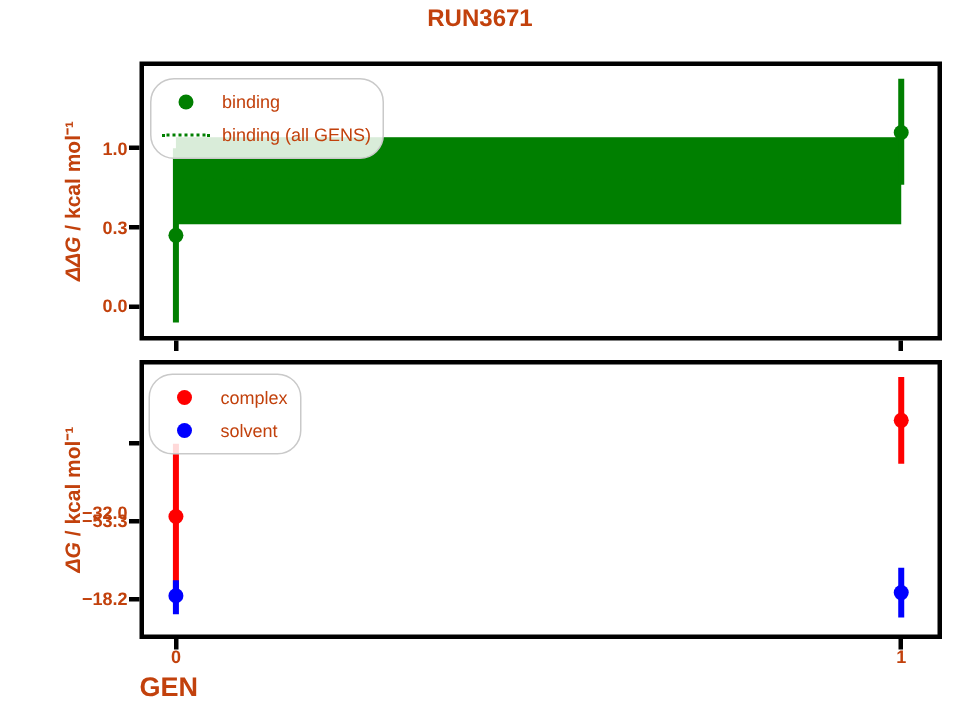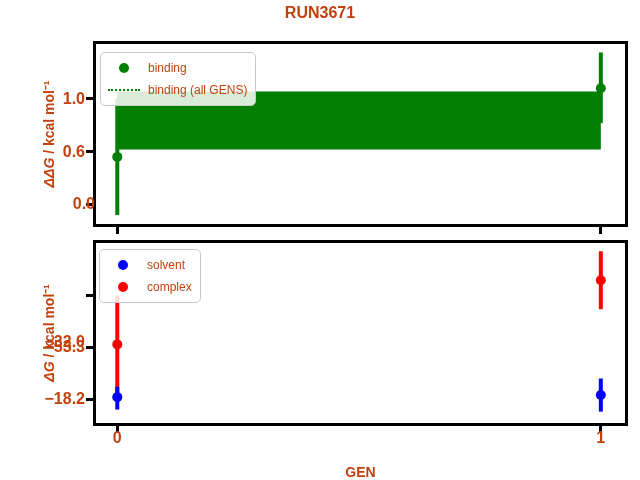--- a/index.html
+++ b/index.html
@@ -5,31 +5,31 @@
   html,body{margin:0;padding:0;background:#fff;}
   .figure{position:relative;width:640px;height:480px;background:#ffffff;
           font-family:Liberation Sans, sans-serif;color:#c2410c;overflow:hidden;}
   .fig-title{position:absolute;left:0;top:4px;width:640px;text-align:center;
              font-size:16px;font-weight:bold;}
   .axes{position:absolute;border:3px solid #000;box-sizing:border-box;background:transparent;}
   .axes-upper{left:93px;top:41px;width:535px;height:186px;}
   .axes-lower{left:93px;top:240px;width:535px;height:186px;}
   .plot-svg{position:absolute;left:0;top:0;}
   .tick-mark{position:absolute;background:#000;}
-  .tick-label{position:absolute;font-size:16px;font-weight:bold;line-height:16px;height:16px;}
+  .tick-label{position:absolute;font-size:12px;font-weight:bold;line-height:16px;height:16px;}
   .ytick-label{width:60px;text-align:right;}
   .xtick-label{width:30px;text-align:center;}
-  .xlabel{position:absolute;left:93px;top:464px;width:535px;text-align:center;
-          font-size:14px;font-weight:bold;}
+  .xlabel{position:absolute;left:93px;top:448px;width:535px;text-align:left;
+          font-size:18px;font-weight:bold;}
   .ylab-anchor{position:absolute;width:0;height:0;}
   .ylabel{position:absolute;white-space:nowrap;font-size:14px;font-weight:bold;
           transform:rotate(-90deg) translate(-50%,-50%);transform-origin:0 0;}
   .ylabel .math{font-style:italic;}
   .legend{position:absolute;background:rgba(255,255,255,0.85);border:1px solid #c9c9c9;
-          border-radius:5px;padding:4px 8px 4px 6px;z-index:5;}
+          border-radius:16px;padding:4px 8px 4px 6px;z-index:5;}
   .legend-row{display:flex;align-items:center;height:22px;}
   .legend-handle{width:34px;display:flex;justify-content:center;align-items:center;}
   .legend-dot{width:10px;height:10px;border-radius:50%;}
   .legend-dotted{width:32px;height:0;border-top:2.5px dotted;}
   .legend-label{margin-left:7px;font-size:12px;white-space:nowrap;}
 </style>
 </head>
 <body>
 
 <div class="figure">
@@ -67,50 +67,50 @@
         <line x1="504.82266910420475" x2="504.82266910420475" y1="66.20689655172463" y2="8.275862068965715" stroke="#ff0000" stroke-width="4"></line>
         <circle cx="504.82266910420475" cy="37.241379310345174" r="5" fill="#ff0000"></circle>
         <line x1="21.276051188299814" x2="21.276051188299814" y1="166.5517241379315" y2="143.7931034482764" stroke="#0000ff" stroke-width="4"></line>
         <circle cx="21.276051188299814" cy="154.13793103448273" r="5" fill="#0000ff"></circle>
         <line x1="504.82266910420475" x2="504.82266910420475" y1="168.62068965517247" y2="135.51724137931032" stroke="#0000ff" stroke-width="4"></line>
         <circle cx="504.82266910420475" cy="152.06896551724176" r="5" fill="#0000ff"></circle>
       </svg>
   <div class="legend" style="left: 3px; top: 6px;">
         <div class="legend-row">
           <div class="legend-handle">
+            <div class="legend-dot" style="background: rgb(255, 0, 0);"></div>
+          </div>
+          <div class="legend-label">complex</div>
+        </div>
+        <div class="legend-row">
+          <div class="legend-handle">
             <div class="legend-dot" style="background: rgb(0, 0, 255);"></div>
           </div>
           <div class="legend-label">solvent</div>
-        </div>
-        <div class="legend-row">
-          <div class="legend-handle">
-            <div class="legend-dot" style="background: rgb(255, 0, 0);"></div>
-          </div>
-          <div class="legend-label">complex</div>
         </div>
       </div>
     </div>
 
   <div class="ylab-anchor" style="left:48px;top:134px;">
     <div class="ylabel">
       <span class="math">ΔΔG</span><span> / kcal mol⁻¹</span>
     </div>
   </div>
 
   <div class="ylab-anchor" style="left:48px;top:333px;">
     <div class="ylabel">
       <span class="math">ΔG</span><span> / kcal mol⁻¹</span>
     </div>
   </div>
 
   <div class="xlabel">GEN</div>
 <div class="tick-mark" style="left: 86px; top: 202.875px; width: 7px; height: 3px;"></div>
-    <div class="tick-label ytick-label" style="left: 35px; top: 196.375px;">0.0</div>
+    <div class="tick-label ytick-label" style="left: 25px; top: 196.375px;">0.0</div>
     <div class="tick-mark" style="left: 86px; top: 150.12px; width: 7px; height: 3px;"></div>
-    <div class="tick-label ytick-label" style="left: 25px; top: 143.62px;">0.6</div>
+    <div class="tick-label ytick-label" style="left: 25px; top: 143.62px;">0.3</div>
     <div class="tick-mark" style="left: 86px; top: 97.3652px; width: 7px; height: 3px;"></div>
     <div class="tick-label ytick-label" style="left: 25px; top: 90.8652px;">1.0</div>
     <div class="tick-mark" style="left: 115.776px; top: 227px; width: 3px; height: 7px;"></div>
     <div class="tick-mark" style="left: 599.323px; top: 227px; width: 3px; height: 7px;"></div>
     <div class="tick-mark" style="left: 86px; top: 397.707px; width: 7px; height: 3px;"></div>
     <div class="tick-label ytick-label" style="left: 25px; top: 391.207px;">−18.2</div>
     <div class="tick-mark" style="left: 86px; top: 345.983px; width: 7px; height: 3px;"></div>
     <div class="tick-label ytick-label" style="left: 25px; top: 339.483px;">−53.3</div>
     <div class="tick-mark" style="left: 86px; top: 294.259px; width: 7px; height: 3px;"></div>
     <div class="tick-label ytick-label" style="left: 25px; top: 287px; margin-top: 47px;">−32.0</div>

